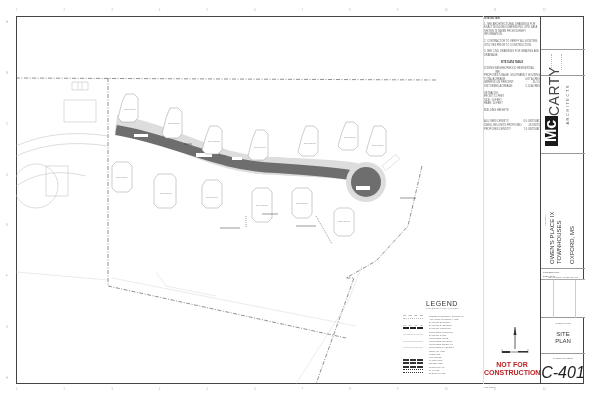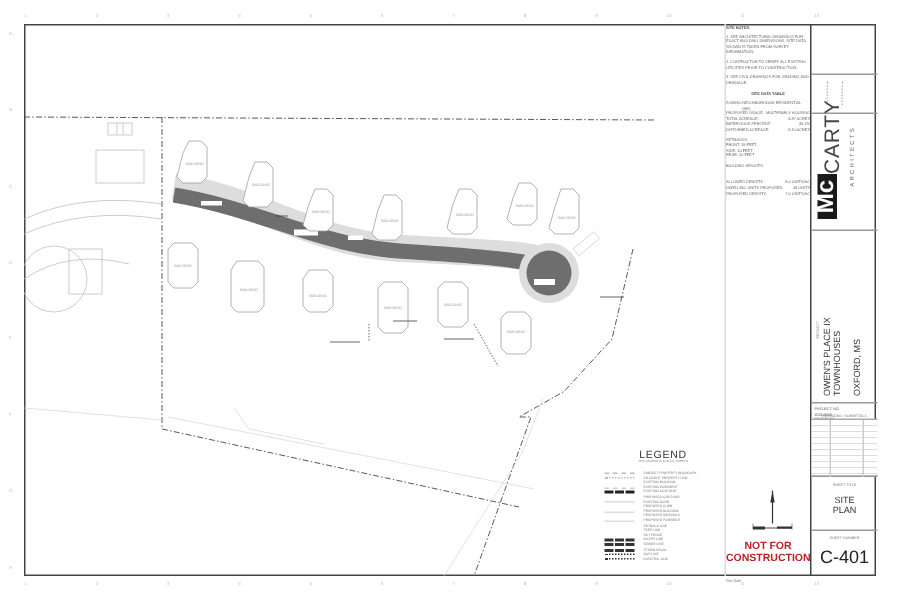--- a/index.html
+++ b/index.html
@@ -23,21 +23,21 @@
   .logo-block { top: 60px; height: 78px; }
   .logo-m { position: absolute; left: 4px; top: 40px; width: 13px; height: 30px; background: #1a1a1a; color: #fff; font-size: 16px; font-weight: bold; display: flex; align-items: center; justify-content: center; }
   .logo-m span { display: inline-block; transform: rotate(-90deg); }
   .logo-text { position: absolute; left: 5px; top: 2px; width: 12px; height: 38px; writing-mode: vertical-rl; transform: rotate(180deg); font-size: 14px; color: #444; letter-spacing: 0.5px; }
   .logo-sub { position: absolute; left: 24px; top: 8px; writing-mode: vertical-rl; transform: rotate(180deg); font-size: 4px; letter-spacing: 1.5px; color: #666; }
   .project-block { top: 138px; height: 115px; }
   .proj-line { position: absolute; writing-mode: vertical-rl; transform: rotate(180deg); color: #333; }
   .info-block { top: 253px; height: 48px; font-size: 2.5px; color: #555; padding: 2px; line-height: 3.5px; }
   .st-label { position: absolute; width: 44px; text-align: center; font-size: 2.5px; color: #777; }
   .st-title { position: absolute; width: 44px; text-align: center; font-size: 6px; color: #333; line-height: 7px; }
-  .sheet-num { position: absolute; width: 44px; text-align: center; font-size: 12px; color: #222; }
+  .sheet-num { position: absolute; width: 44px; text-align: center; font-size: 16px; color: #222; font-style: italic; }
   .nfc { position: absolute; left: 484px; top: 361px; width: 56px; text-align: center; color: #b22; font-size: 7px; font-weight: bold; line-height: 8px; }
   .legend { position: absolute; left: 403px; top: 300px; width: 78px; height: 82px; }
   .legend-title { text-align: center; font-size: 7px; color: #333; letter-spacing: 0.5px; }
   .legend-sub { text-align: center; font-size: 2px; color: #888; margin-bottom: 5px; }
   .legend-row { display: flex; align-items: center; height: 3.2px; }
   .legend-sym { width: 20px; height: 1px; margin-right: 6px; }
   .legend-txt { font-size: 2.2px; color: #777; white-space: nowrap; }
   .north { position: absolute; left: 500px; top: 325px; width: 30px; height: 35px; }
   .plotdate { position: absolute; left: 484px; top: 386px; font-size: 2.5px; color: #777; }
 </style>

